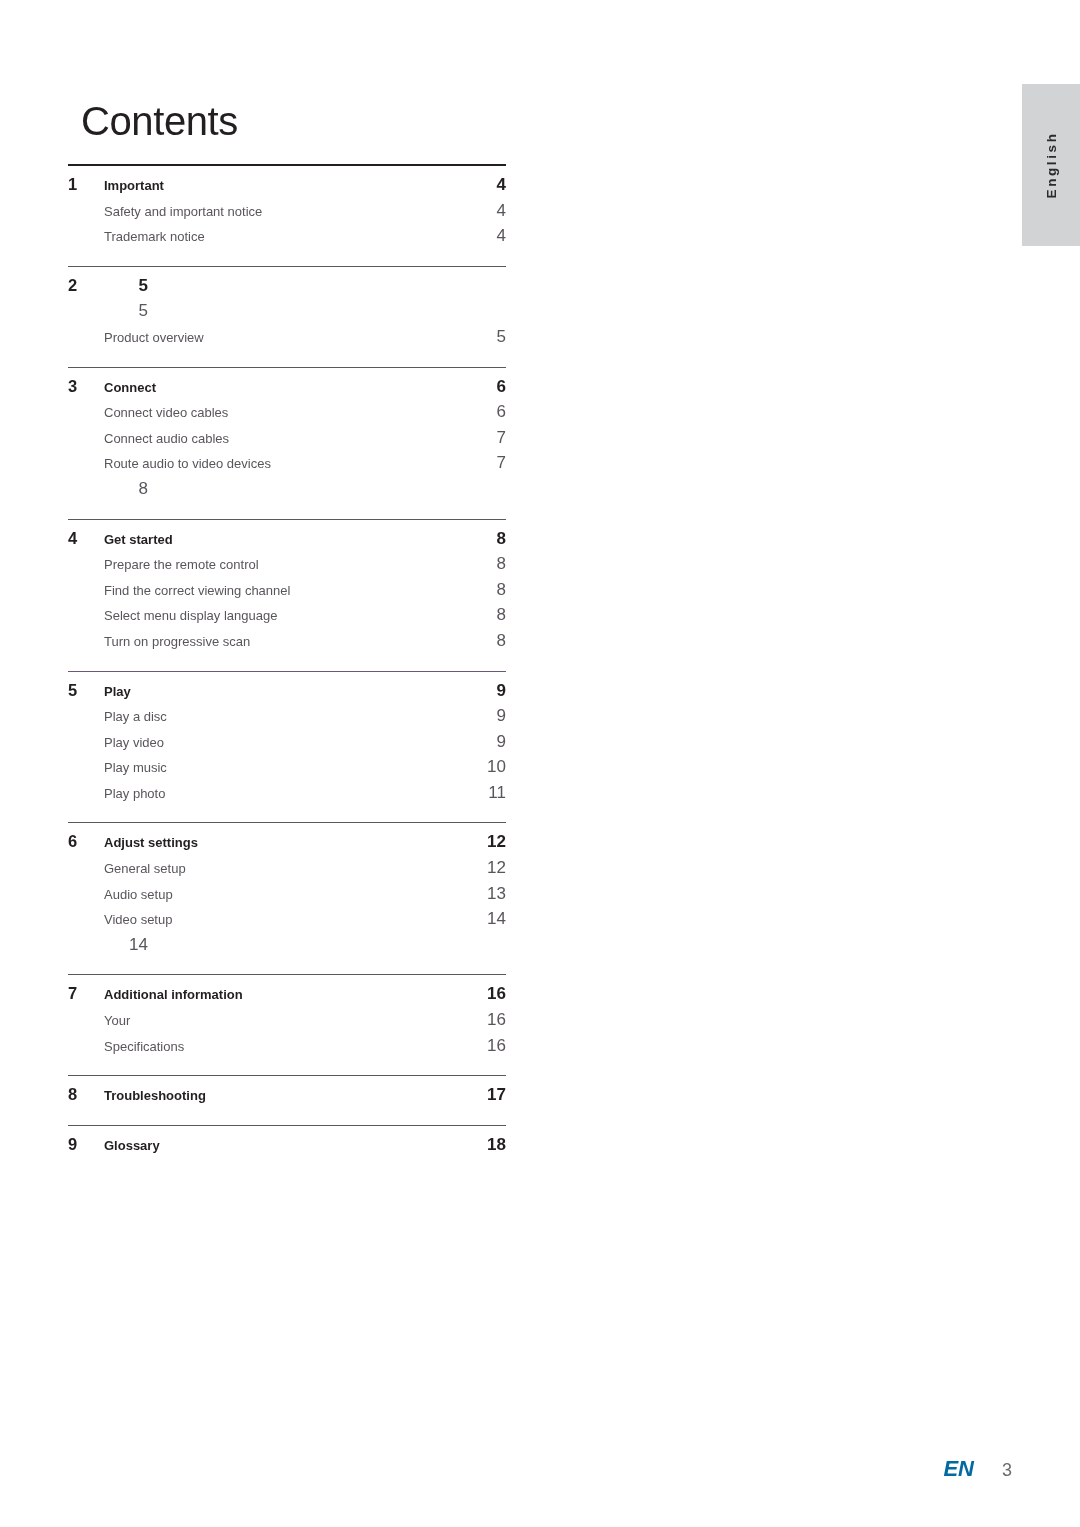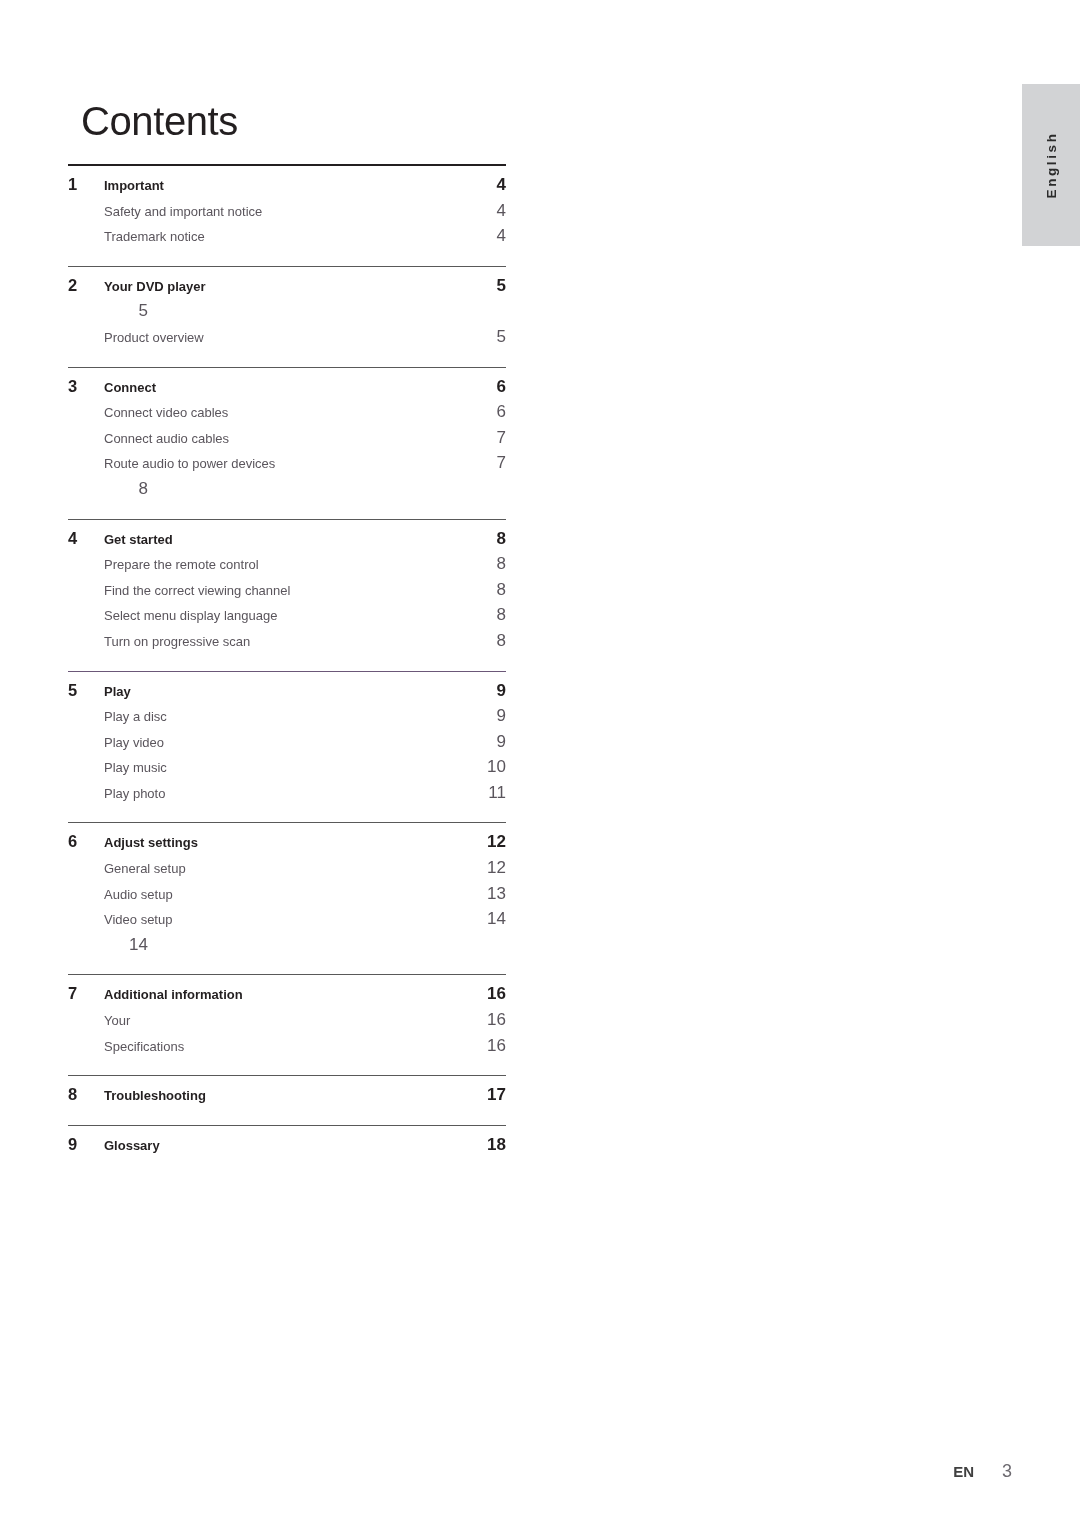--- a/index.html
+++ b/index.html
@@ -114,23 +114,24 @@
   
   #footer {
     position: absolute;
     right: 68px;
     bottom: 45px;
     display: flex;
     align-items: baseline;
     gap: 26px;
   }
   #footer-locale {
-    font-size: 15px;
+    font-size: 22px;
     font-weight: 700;
-    color: #404040;
+    color: #0369a1;
+    font-style: italic;
   }
   #footer-page {
     font-size: 18px;
     font-weight: 400;
     color: #6d6a70;
     min-width: 12px;
     text-align: right;
   }
 </style>
 </head>
@@ -162,21 +163,20 @@
           <span class="toc-page">4</span>
         </div>
       </div>
     </div>
     <div class="group-gap"></div>
     <div class="toc-group">
       <div class="rule"></div>
       <div class="group-body">
         <div class="toc-row is-section">
           <span class="toc-num">2</span>
-          <span class="toc-label">Your DVD player</span>
           <span class="toc-page">5</span>
         </div>
         <div class="toc-row">
           <span class="toc-num blank"></span>
           <span class="toc-page">5</span>
         </div>
         <div class="toc-row">
           <span class="toc-num blank"></span>
           <span class="toc-label">Product overview</span>
           <span class="toc-page">5</span>
@@ -197,21 +197,21 @@
           <span class="toc-label">Connect video cables</span>
           <span class="toc-page">6</span>
         </div>
         <div class="toc-row">
           <span class="toc-num blank"></span>
           <span class="toc-label">Connect audio cables</span>
           <span class="toc-page">7</span>
         </div>
         <div class="toc-row">
           <span class="toc-num blank"></span>
-          <span class="toc-label">Route audio to power devices</span>
+          <span class="toc-label">Route audio to video devices</span>
           <span class="toc-page">7</span>
         </div>
         <div class="toc-row">
           <span class="toc-num blank"></span>
           <span class="toc-page">8</span>
         </div>
       </div>
     </div>
     <div class="group-gap"></div>
     <div class="toc-group">

